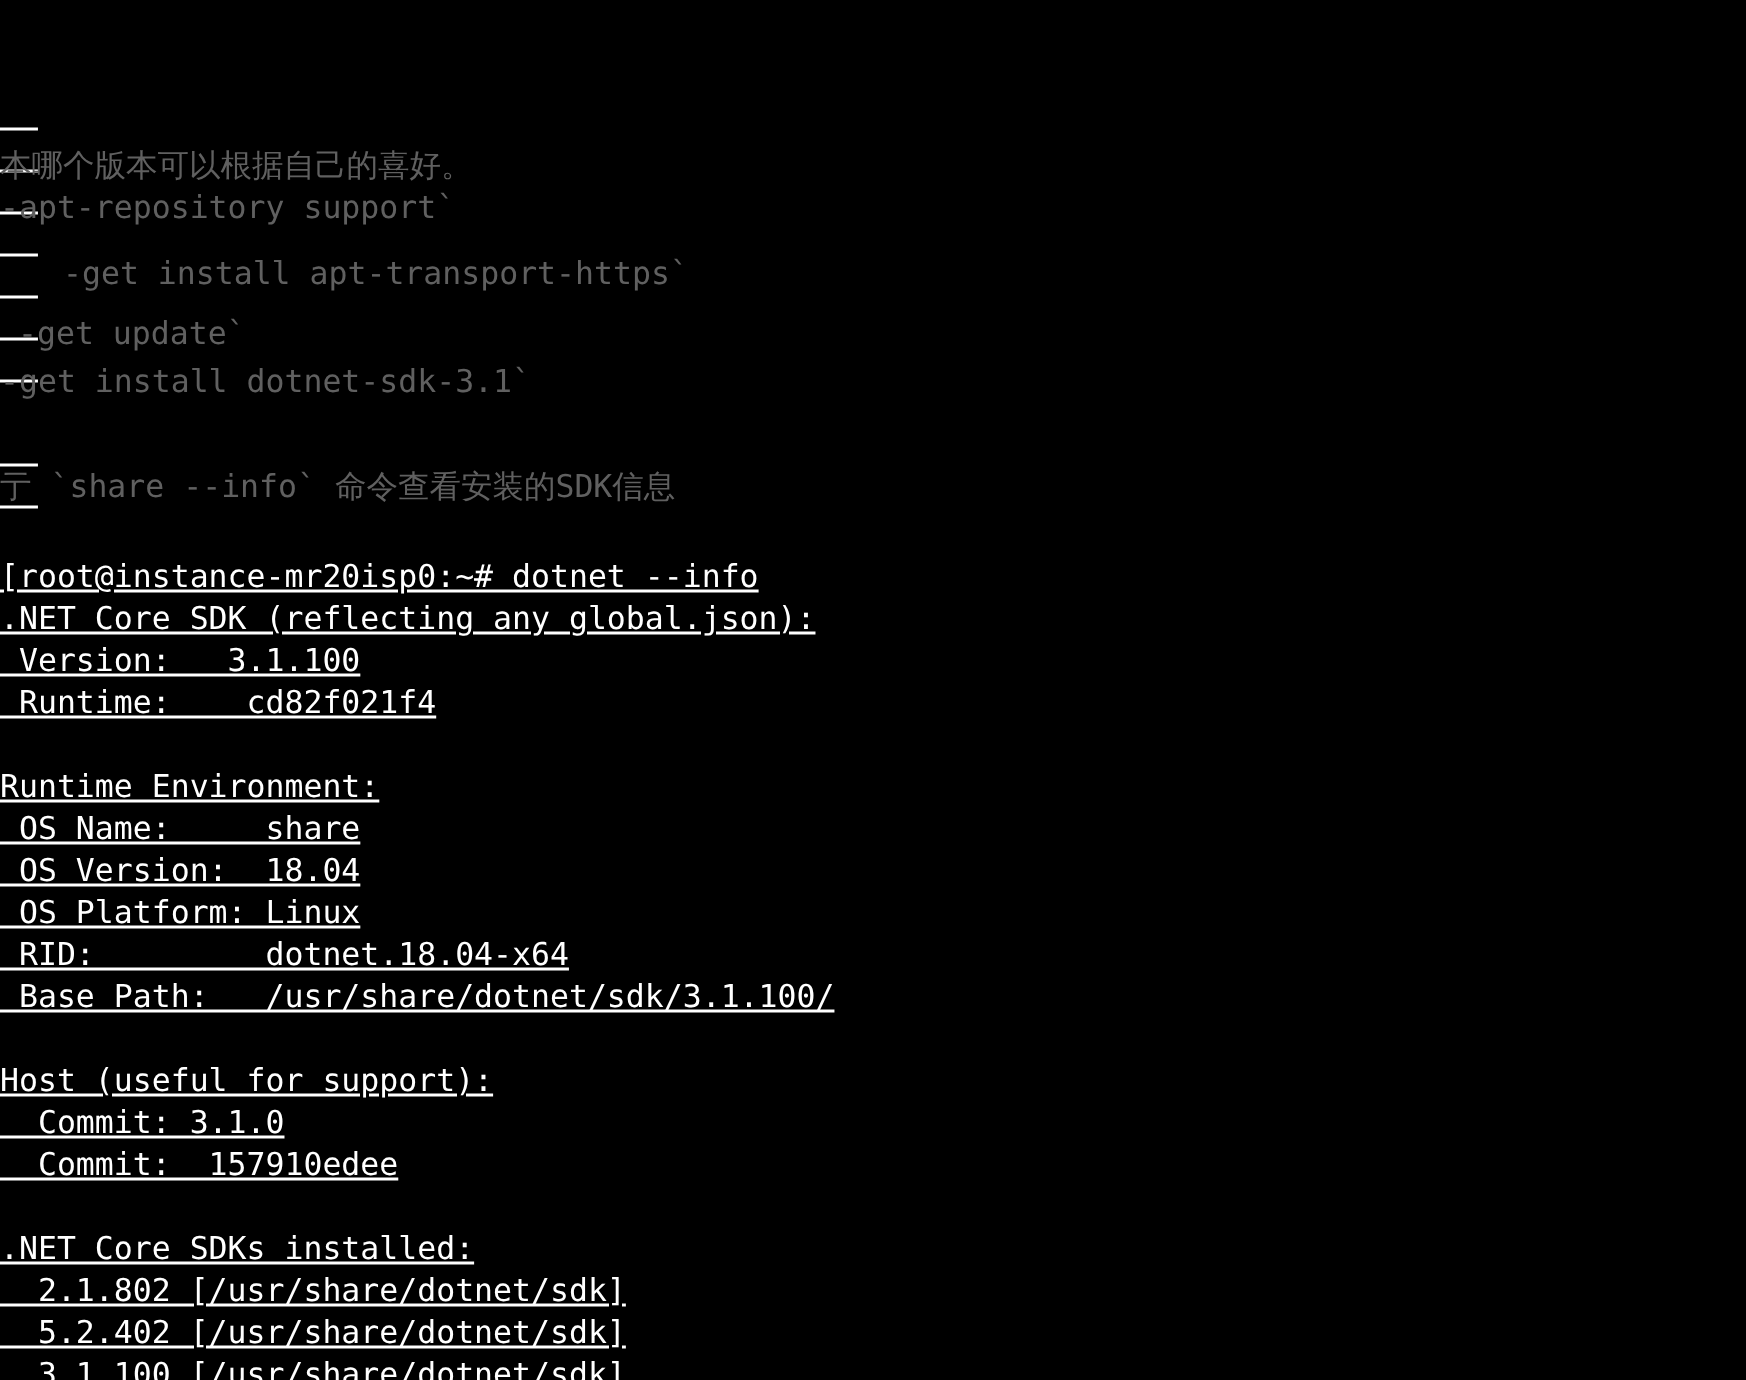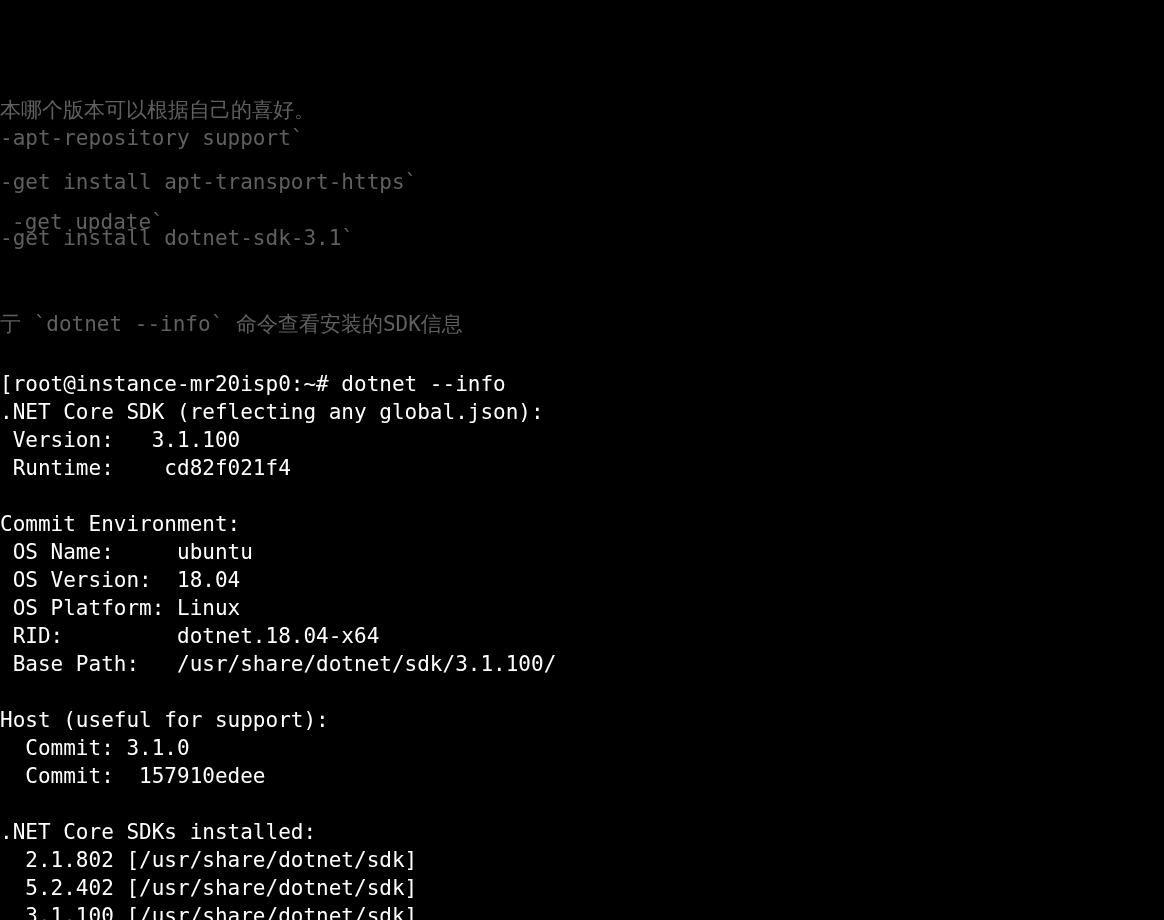--- a/index.html
+++ b/index.html
@@ -15,20 +15,21 @@
     width: 1164px;
     height: 712px;
     background: #000000;
     font-family: "Menlo", "Consolas", "DejaVu Sans Mono", monospace;
     font-size: 21px;
     line-height: 28px;
     color: #ffffff;
     white-space: pre;
     padding: 6px 0 0 0;
     box-sizing: border-box;
+    text-decoration: underline;
   }
   .ghost {
     position: absolute;
     color: #606060;
     font-family: "Menlo", "Consolas", "DejaVu Sans Mono", monospace;
     font-size: 21px;
     line-height: 28px;
     white-space: pre;
     z-index: 0;
   }
@@ -38,34 +39,34 @@
   }
 </style>
 </head>
 <body>
 
 <div class="terminal">
 
   
   <div class="ghost" style="top:96px; left:0;">本哪个版本可以根据自己的喜好。</div>
   <div class="ghost" style="top:124px; left:0;">-apt-repository support`</div>
-  <div class="ghost" style="top:168px; left:0;">-get install apt-transport-https`</div>
+  <div class="ghost" style="top:168px; left:0;padding-left:42px;">-get install apt-transport-https`</div>
   <div class="ghost" style="top:208px; left:12px;">-get update`</div>
-  <div class="ghost" style="top:224px; left:0;">-get install dotnet-sdk-3.1`</div>
-  <div class="ghost" style="top:310px; left:0;">亍 `dotnet --info` 命令查看安装的SDK信息</div>
+  <div class="ghost" style="top:240px; left:0;">-get install dotnet-sdk-3.1`</div>
+  <div class="ghost" style="top:310px; left:0;">亍 `share --info` 命令查看安装的SDK信息</div>
 
   
   <div class="fore">
 <span>[root@instance-mr20isp0:~# dotnet --info</span>
 <span>.NET Core SDK (reflecting any global.json):</span>
 <span> Version:   3.1.100</span>
 <span> Runtime:    cd82f021f4</span>
 
-<span>Commit Environment:</span>
-<span> OS Name:     ubuntu</span>
+<span>Runtime Environment:</span>
+<span> OS Name:     share</span>
 <span> OS Version:  18.04</span>
 <span> OS Platform: Linux</span>
 <span> RID:         dotnet.18.04-x64</span>
 <span> Base Path:   /usr/share/dotnet/sdk/3.1.100/</span>
 
 <span>Host (useful for support):</span>
 <span>  Commit: 3.1.0</span>
 <span>  Commit:  157910edee</span>
 
 <span>.NET Core SDKs installed:</span>

